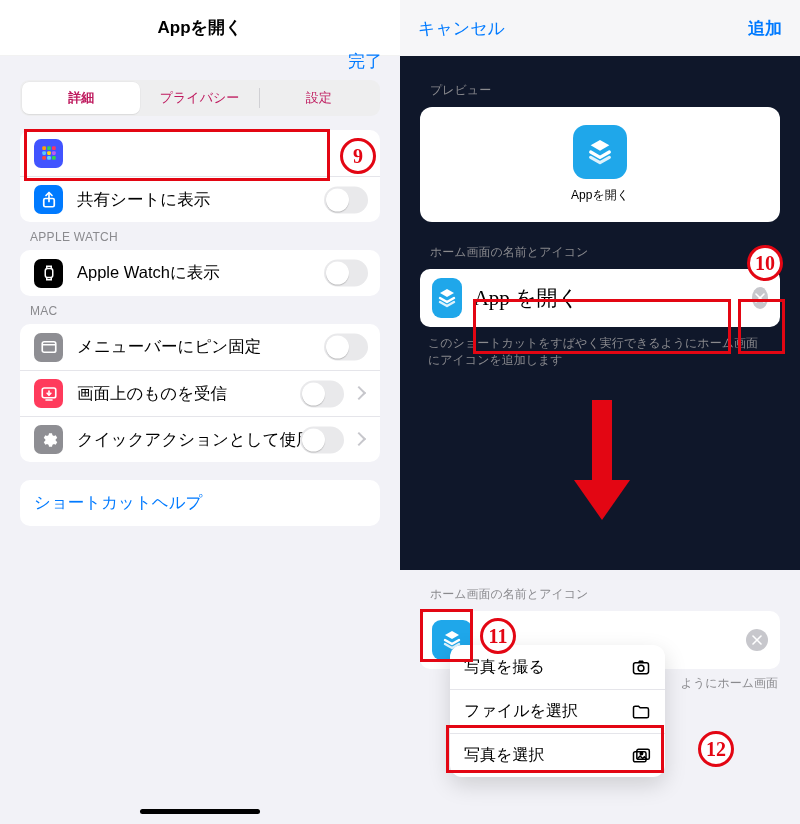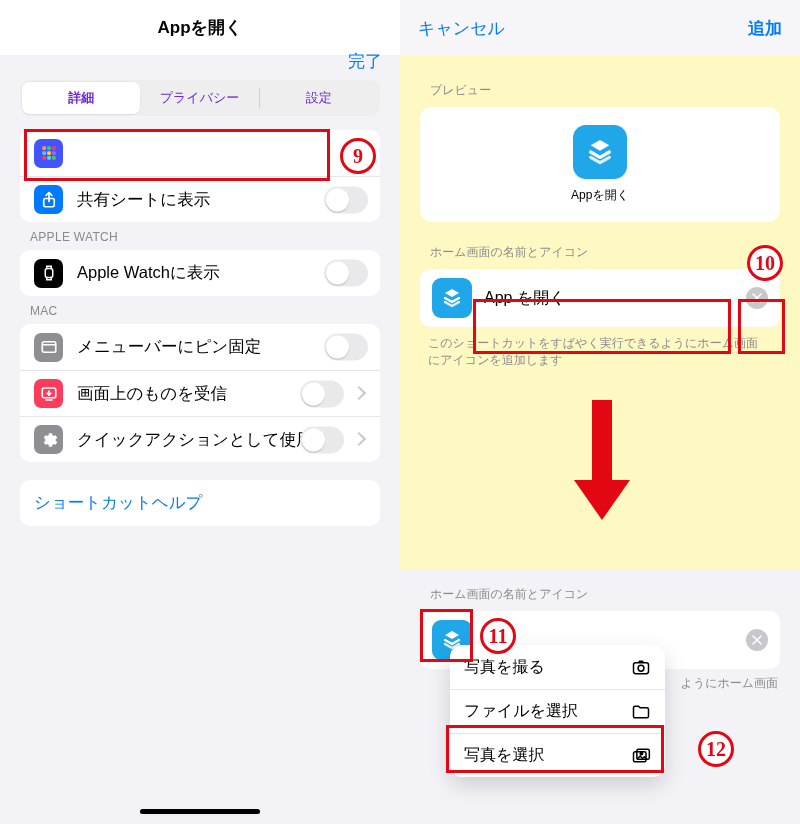--- a/index.html
+++ b/index.html
@@ -7,21 +7,21 @@
   #stage { position: relative; width: 800px; height: 824px; }
 
   
   .left { position: absolute; left: 0; top: 0; width: 400px; height: 824px; background: #f2f2f7; }
 
   .l-header { position: relative; height: 56px; background: #fff; border-bottom: 1px solid rgba(0,0,0,0.05); display:flex; align-items:center; justify-content:center;}
   .l-title { font-size: 17px; font-weight: 600; }
   .l-done  { position: absolute; right: 18px; top: 16px; font-size: 17px; color: #007aff; margin-top: 34px; }
 
   .seg { margin: 24px 20px 14px; height: 36px; background: #eeeeef; border-radius: 9px; display:flex; padding:2px; }
-  .seg .opt { flex:1; display:flex; align-items:center; justify-content:center; font-size:13px; color:#6d28d9; }
+  .seg .opt { flex:1; display:flex; align-items:center; justify-content:center; font-size:13px; color:#be185d; }
   .seg .opt.sel { background:#fff; border-radius:7px; box-shadow: 0 1px 1px rgba(0,0,0,.06), 0 0 0 .5px rgba(0,0,0,.04); font-weight:600;}
   .seg .sep { width:1px; align-self:center; height:20px; background:#d0d0d4; }
 
   .group { margin: 0 20px; background:#fff; border-radius:10px; overflow:hidden; }
   .group + .hdr, .hdr { margin: 8px 20px 6px 30px; font-size:12px; color:#8a8a8e; letter-spacing:.3px; }
 
   .row { position: relative; display:flex; align-items:center; height:46px; padding: 0 14px; font-size:16.5px; }
   .row + .row { border-top: 1px solid #e5e5ea; }
   .row .lbl { margin-left: 14px; color:#000; }
   .row .lbl.accent { color:#007aff; }
@@ -32,35 +32,35 @@
   .toggle::after{content:""; position:absolute; left:2px; top:2px; width:23px; height:23px; background:#fff; border-radius:50%; box-shadow:0 1px 1px rgba(0,0,0,.2);}
 
   .icn { width:29px; height:29px; border-radius:7px; display:flex; align-items:center; justify-content:center; flex:0 0 29px;}
   .icn svg{width:18px;height:18px;}
 
   .help { margin: 18px 20px; background:#fff; border-radius:10px; height:46px; display:flex; align-items:center; padding:0 14px; font-size:16.5px; color:#007aff;}
 
   .homebar { position:absolute; bottom:10px; left:50%; transform:translateX(-50%); width:120px; height:5px; background:#000; border-radius:3px;}
 
   
-  .right { position:absolute; left:400px; top:0; width:400px; height:824px; background:#fef9c3; overflow:hidden;}
+  .right { position:absolute; left:400px; top:0; width:400px; height:824px; background:#0f172a; overflow:hidden;}
   .r-header { height:56px; display:flex; align-items:center; justify-content:space-between; padding:0 18px; background:#f6f6f8;}
   .r-header span { font-size:17px; color:#007aff; }
 
   .r-hdr { font-size:12px; color:#8a8a8e; margin: 26px 0 8px 30px; }
 
   .preview { margin: 0 20px; background:#fff; border-radius:12px; height:115px; display:flex; flex-direction:column; align-items:center; justify-content:center; gap:8px;}
   .appicon { width:54px; height:54px; border-radius:13px; background:#1fa7ea; display:flex; align-items:center; justify-content:center;}
   .appicon.sm { width:40px; height:40px; border-radius:9px; }
   .appicon svg{ width:32px; height:32px; }
   .appicon.sm svg{ width:24px;height:24px;}
   .preview .cap { font-size:12px; color:#000; }
 
   .namecard { margin: 0 20px; background:#fff; border-radius:10px; height:58px; display:flex; align-items:center; padding:0 12px; gap:12px;}
-  .namecard input { flex:1; border:none; outline:none; font-size:16px; background:transparent;}
+  .namecard input { flex:1; border:none; outline:none; font-size:21px; background:transparent;font-family:Liberation Serif, serif;}
   .clearbtn { width:22px;height:22px;border-radius:50%; background:#c7c7cc; display:flex;align-items:center;justify-content:center;}
   .clearbtn svg{width:10px;height:10px;}
 
   .desc { font-size:12px; color:#8a8a8e; margin:8px 28px 0; line-height:1.45; }
 
   
   .arrow { position:absolute; left:180px; top:400px; width:44px; height:130px; }
   .arrow .shaft{ position:absolute; left:12px; top:0; width:20px; height:85px; background:#e30613;}
   .arrow .head { position:absolute; left:-6px; top:80px; width:0;height:0; border-left:28px solid transparent; border-right:28px solid transparent; border-top:40px solid #e30613;}
 

